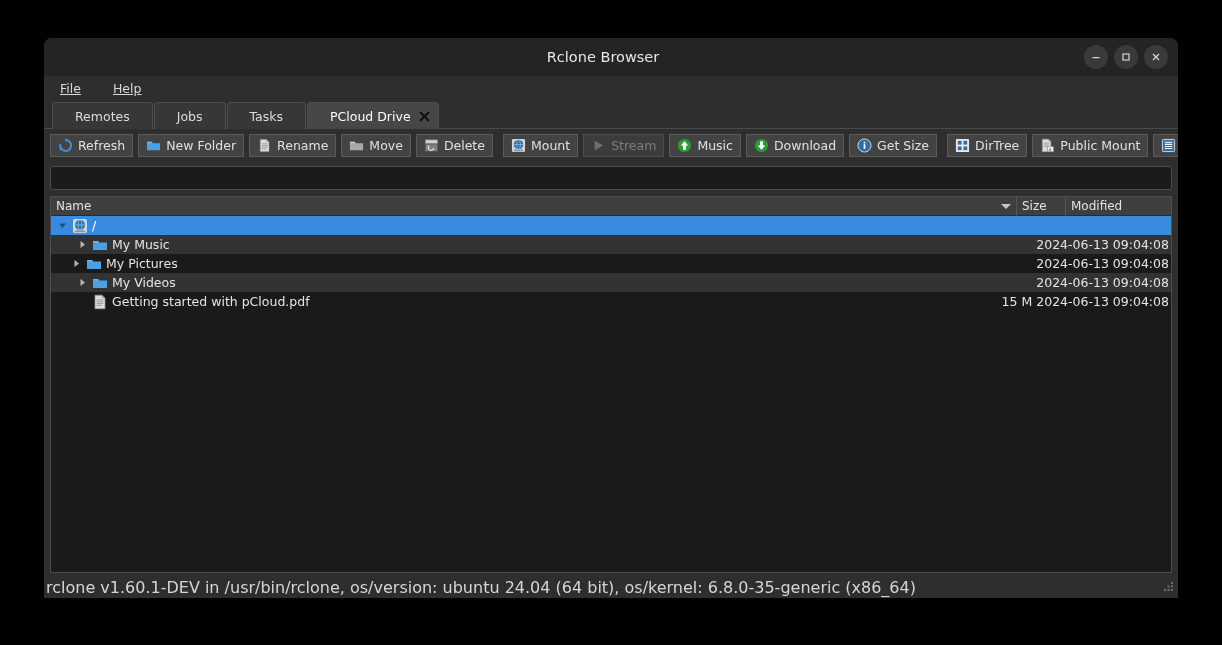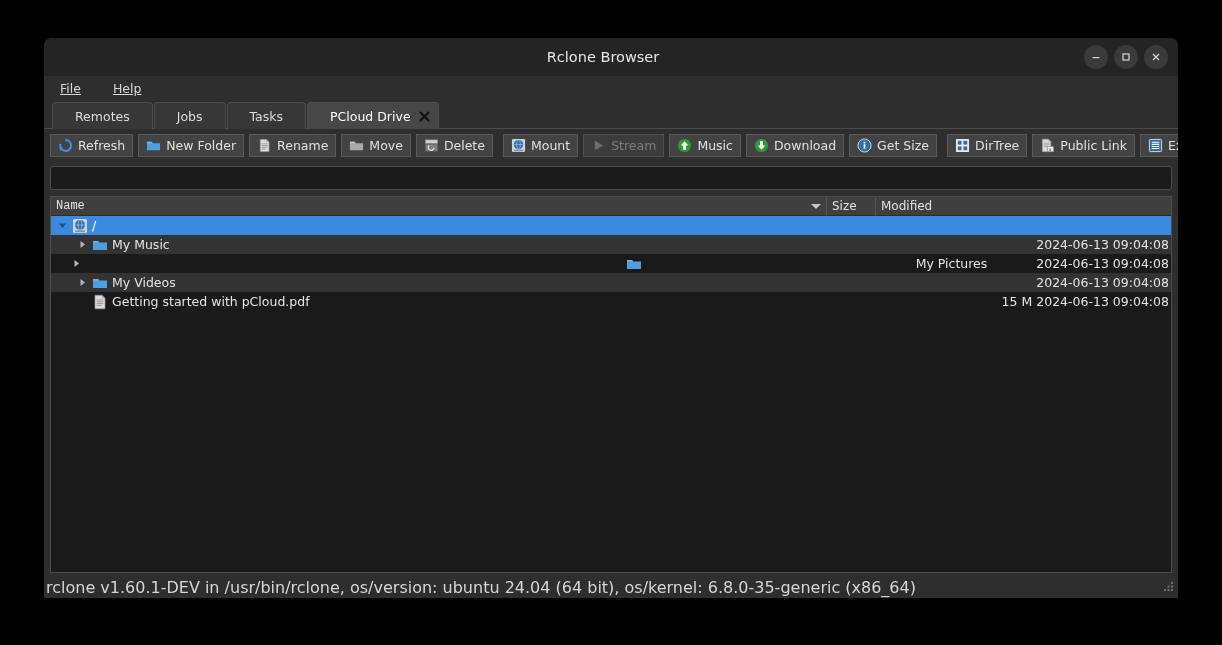--- a/index.html
+++ b/index.html
@@ -139,21 +139,21 @@
     border-bottom: 1px solid #2b2b2b;
   }
   .col-head {
     color: #e2e2e2; font-size: 12px;
     padding-left: 5px;
     height: 19px; line-height: 19px;
     border-right: 1px solid #555555;
     position: relative;
     overflow: hidden;
   }
-  .col-name { width: 776px; font-family: Liberation Mono, monospace; }
+  .col-name { width: 966px; }
   .col-size { width: 49px; }
   .col-mod  { flex: 1 1 auto; border-right: none; }
   .sort-arrow {
     position: absolute; right: 5px; top: 7px;
     width: 0; height: 0;
     border-left: 5px solid transparent;
     border-right: 5px solid transparent;
     border-top: 5px solid #c8c8c8;
   }
   #rows { flex: 1 1 auto; overflow: hidden; background: #1a1a1a; }
@@ -352,21 +352,21 @@
     <div class="tb-btn">
       <svg class="ticon" viewBox="0 0 16 16">
         <path d="M2.5 1.2 L9 1.2 L11.6 3.8 L11.6 14.6 L2.5 14.6 Z" fill="#dcdcdc" stroke="#9a9a9a" stroke-width="0.7"></path>
         <path d="M9 1.2 L9 3.8 L11.6 3.8 Z" fill="#a8a8a8"></path>
         <g stroke="#8c8c8c" stroke-width="0.7">
           <path d="M4 5.6 H10 M4 7.3 H10 M4 9 H7.5"></path>
         </g>
         <rect x="8" y="9.2" width="6.4" height="5.4" fill="#f0f0f0" stroke="#8c8c8c" stroke-width="0.7"></rect>
         <text x="9" y="13.6" font-size="5" fill="#444444" font-family="DejaVu Sans, sans-serif">a</text>
       </svg>
-      <span>Public Link</span>
+      <span>Public Mount</span>
     </div>
 
     <div class="tb-btn">
       <svg class="ticon" viewBox="0 0 16 16">
         <rect x="1.5" y="1.5" width="13" height="13" rx="1" fill="#2f6fa8" stroke="#dcdcdc" stroke-width="1"></rect>
         <g stroke="#ffffff" stroke-width="1.1">
           <path d="M4 4.6 H12 M4 6.8 H12 M4 9 H12 M4 11.2 H12"></path>
         </g>
       </svg>
       <span>Export</span>
@@ -428,21 +428,21 @@
             <path d="M1 4 L6 4 L7.2 5.6 L15 5.6 L15 13 L1 13 Z" fill="#4f9fe0"></path>
             <path d="M1 4 L6 4 L7.2 5.6 L1 5.6 Z" fill="#6cb4ea"></path>
           </svg>
           <span class="namelabel">My Music</span>
         </div>
         <div class="cell-size"></div>
         <div class="cell-mod">2024-06-13 09:04:08</div>
       </div>
 
       <div class="row even">
-        <div class="cell-name" style="padding-left:20px;justify-content:space-between;">
+        <div class="cell-name" style="padding-left:20px;">
           <span class="expander">
             <svg width="9" height="9" viewBox="0 0 9 9">
                 <path d="M2.5 1 L7 4.5 L2.5 8 Z" fill="#b4b4b4"></path>
               </svg>
           </span>
           <span style="width:4px;display:inline-block;"></span>
           <svg class="rowicon" viewBox="0 0 16 16">
             <path d="M1 4 L6 4 L7.2 5.6 L15 5.6 L15 13 L1 13 Z" fill="#4f9fe0"></path>
             <path d="M1 4 L6 4 L7.2 5.6 L1 5.6 Z" fill="#6cb4ea"></path>
           </svg>

